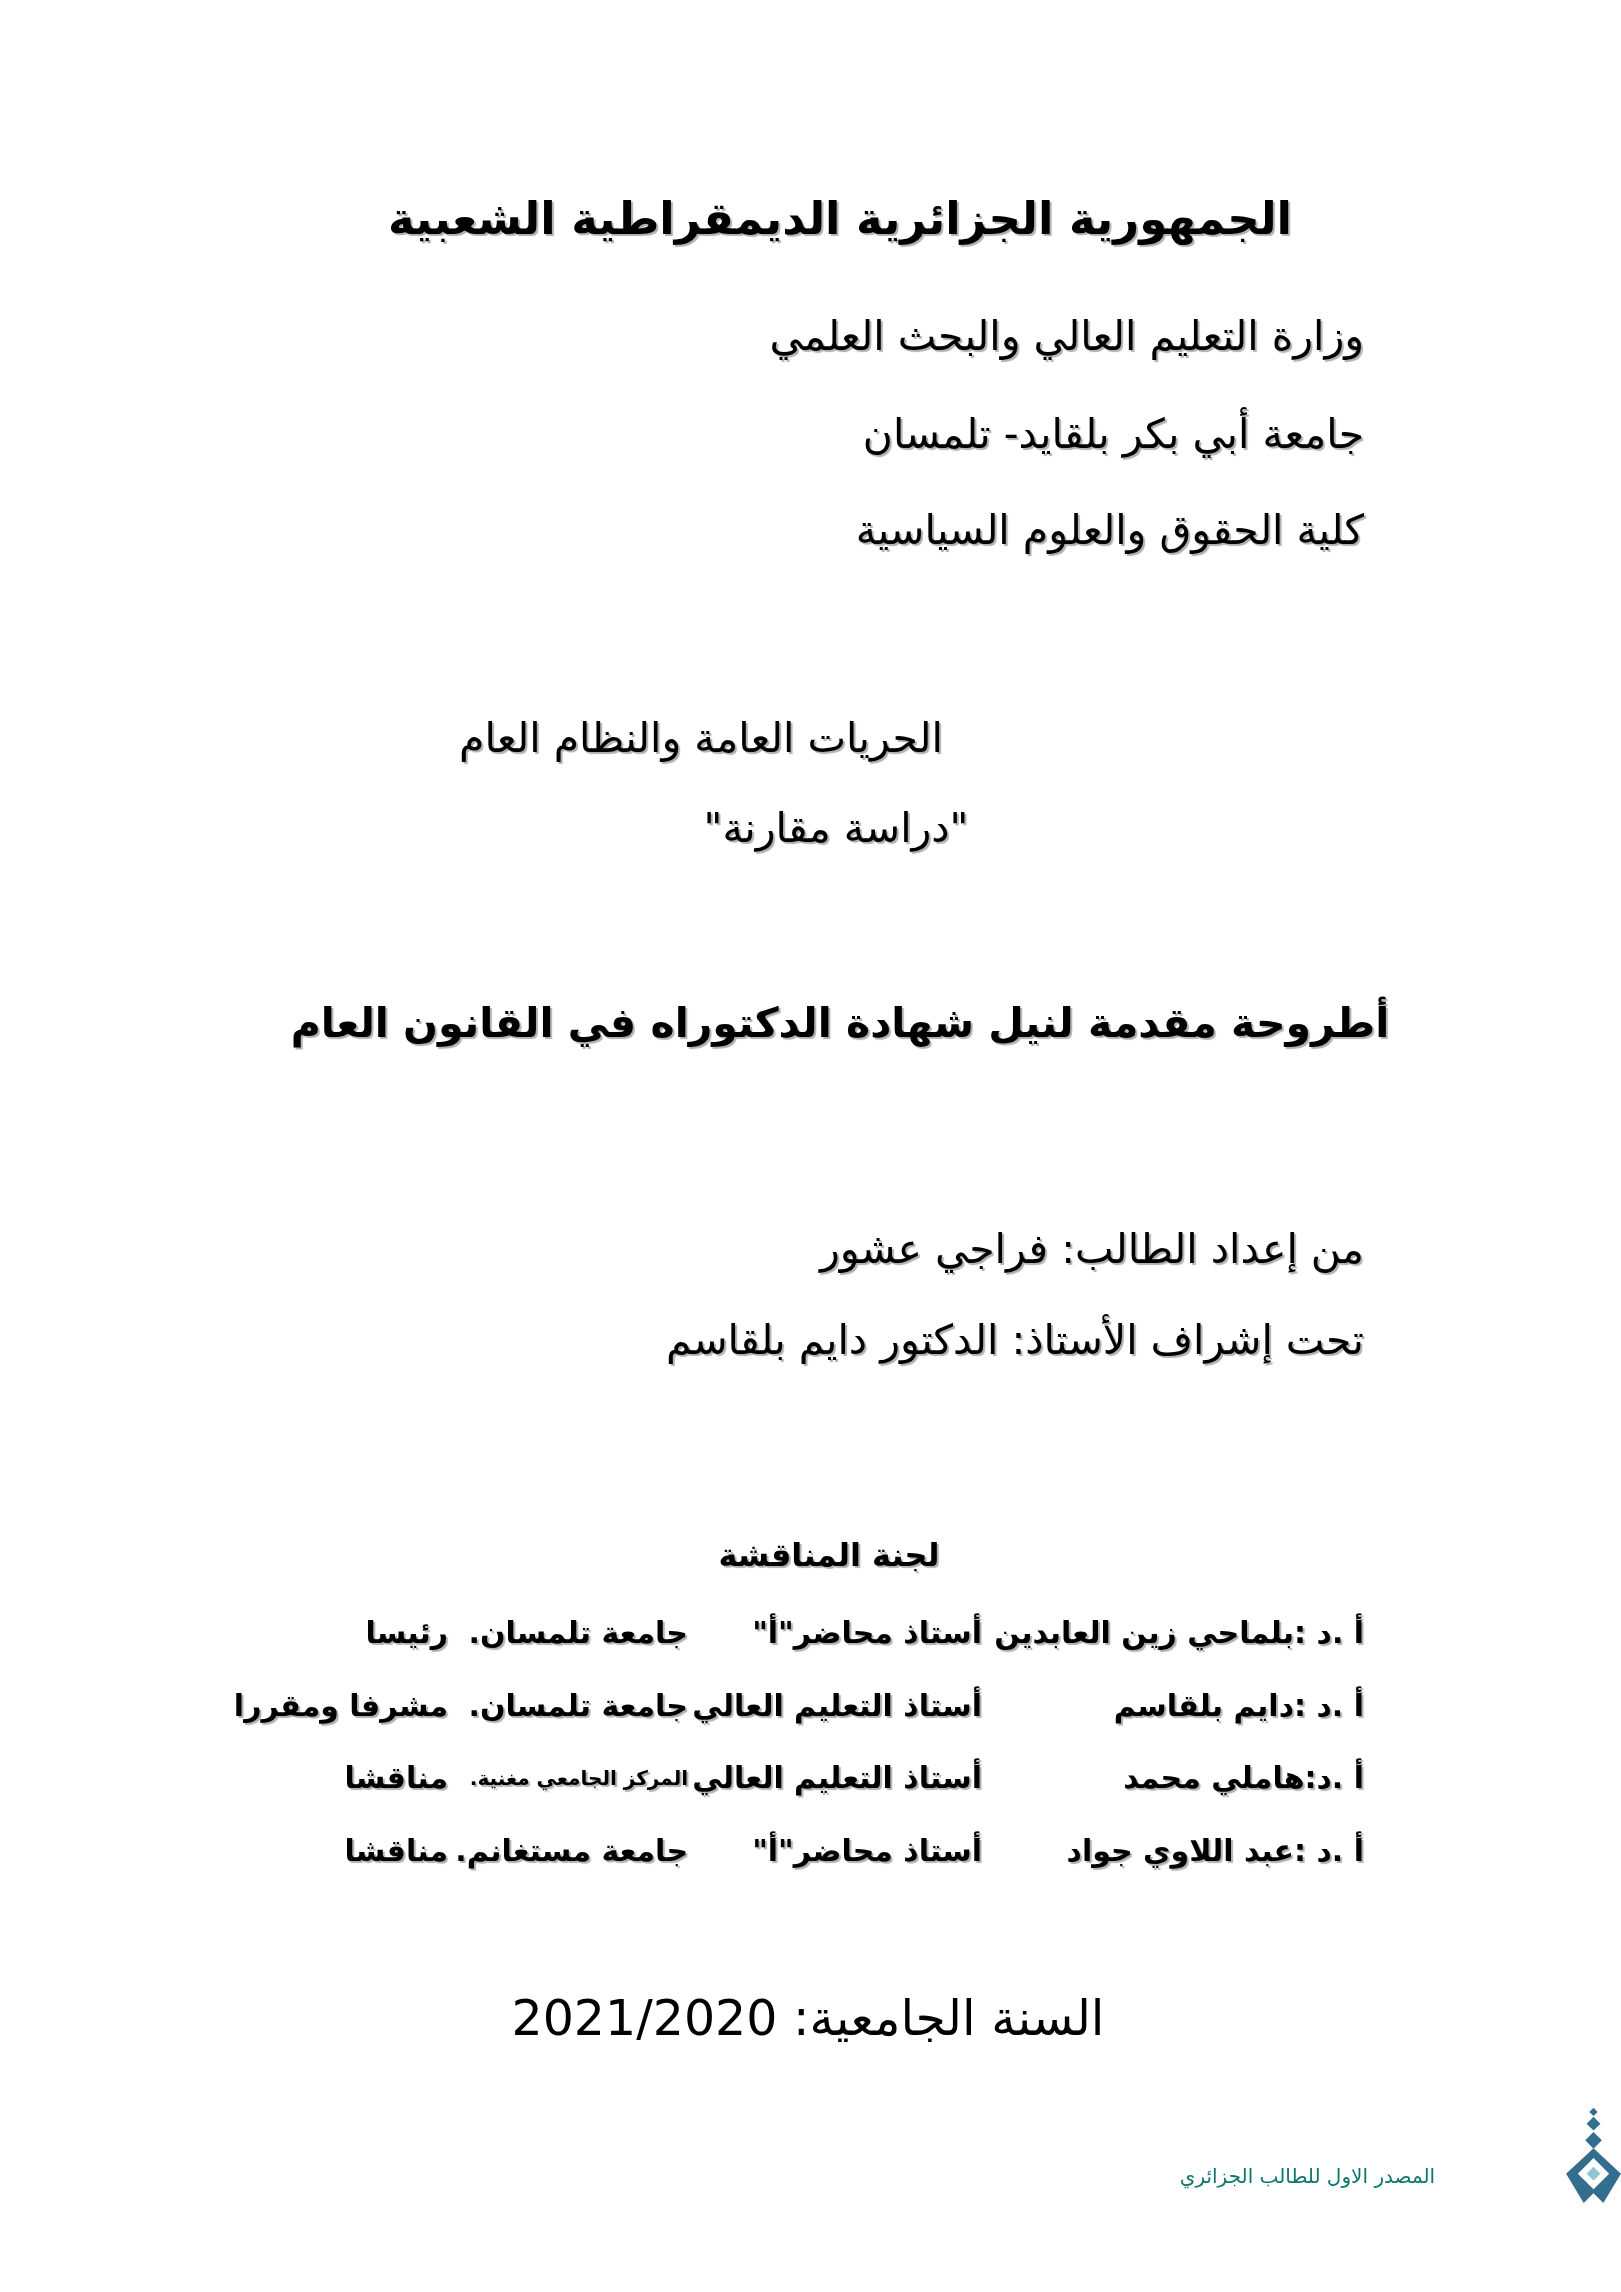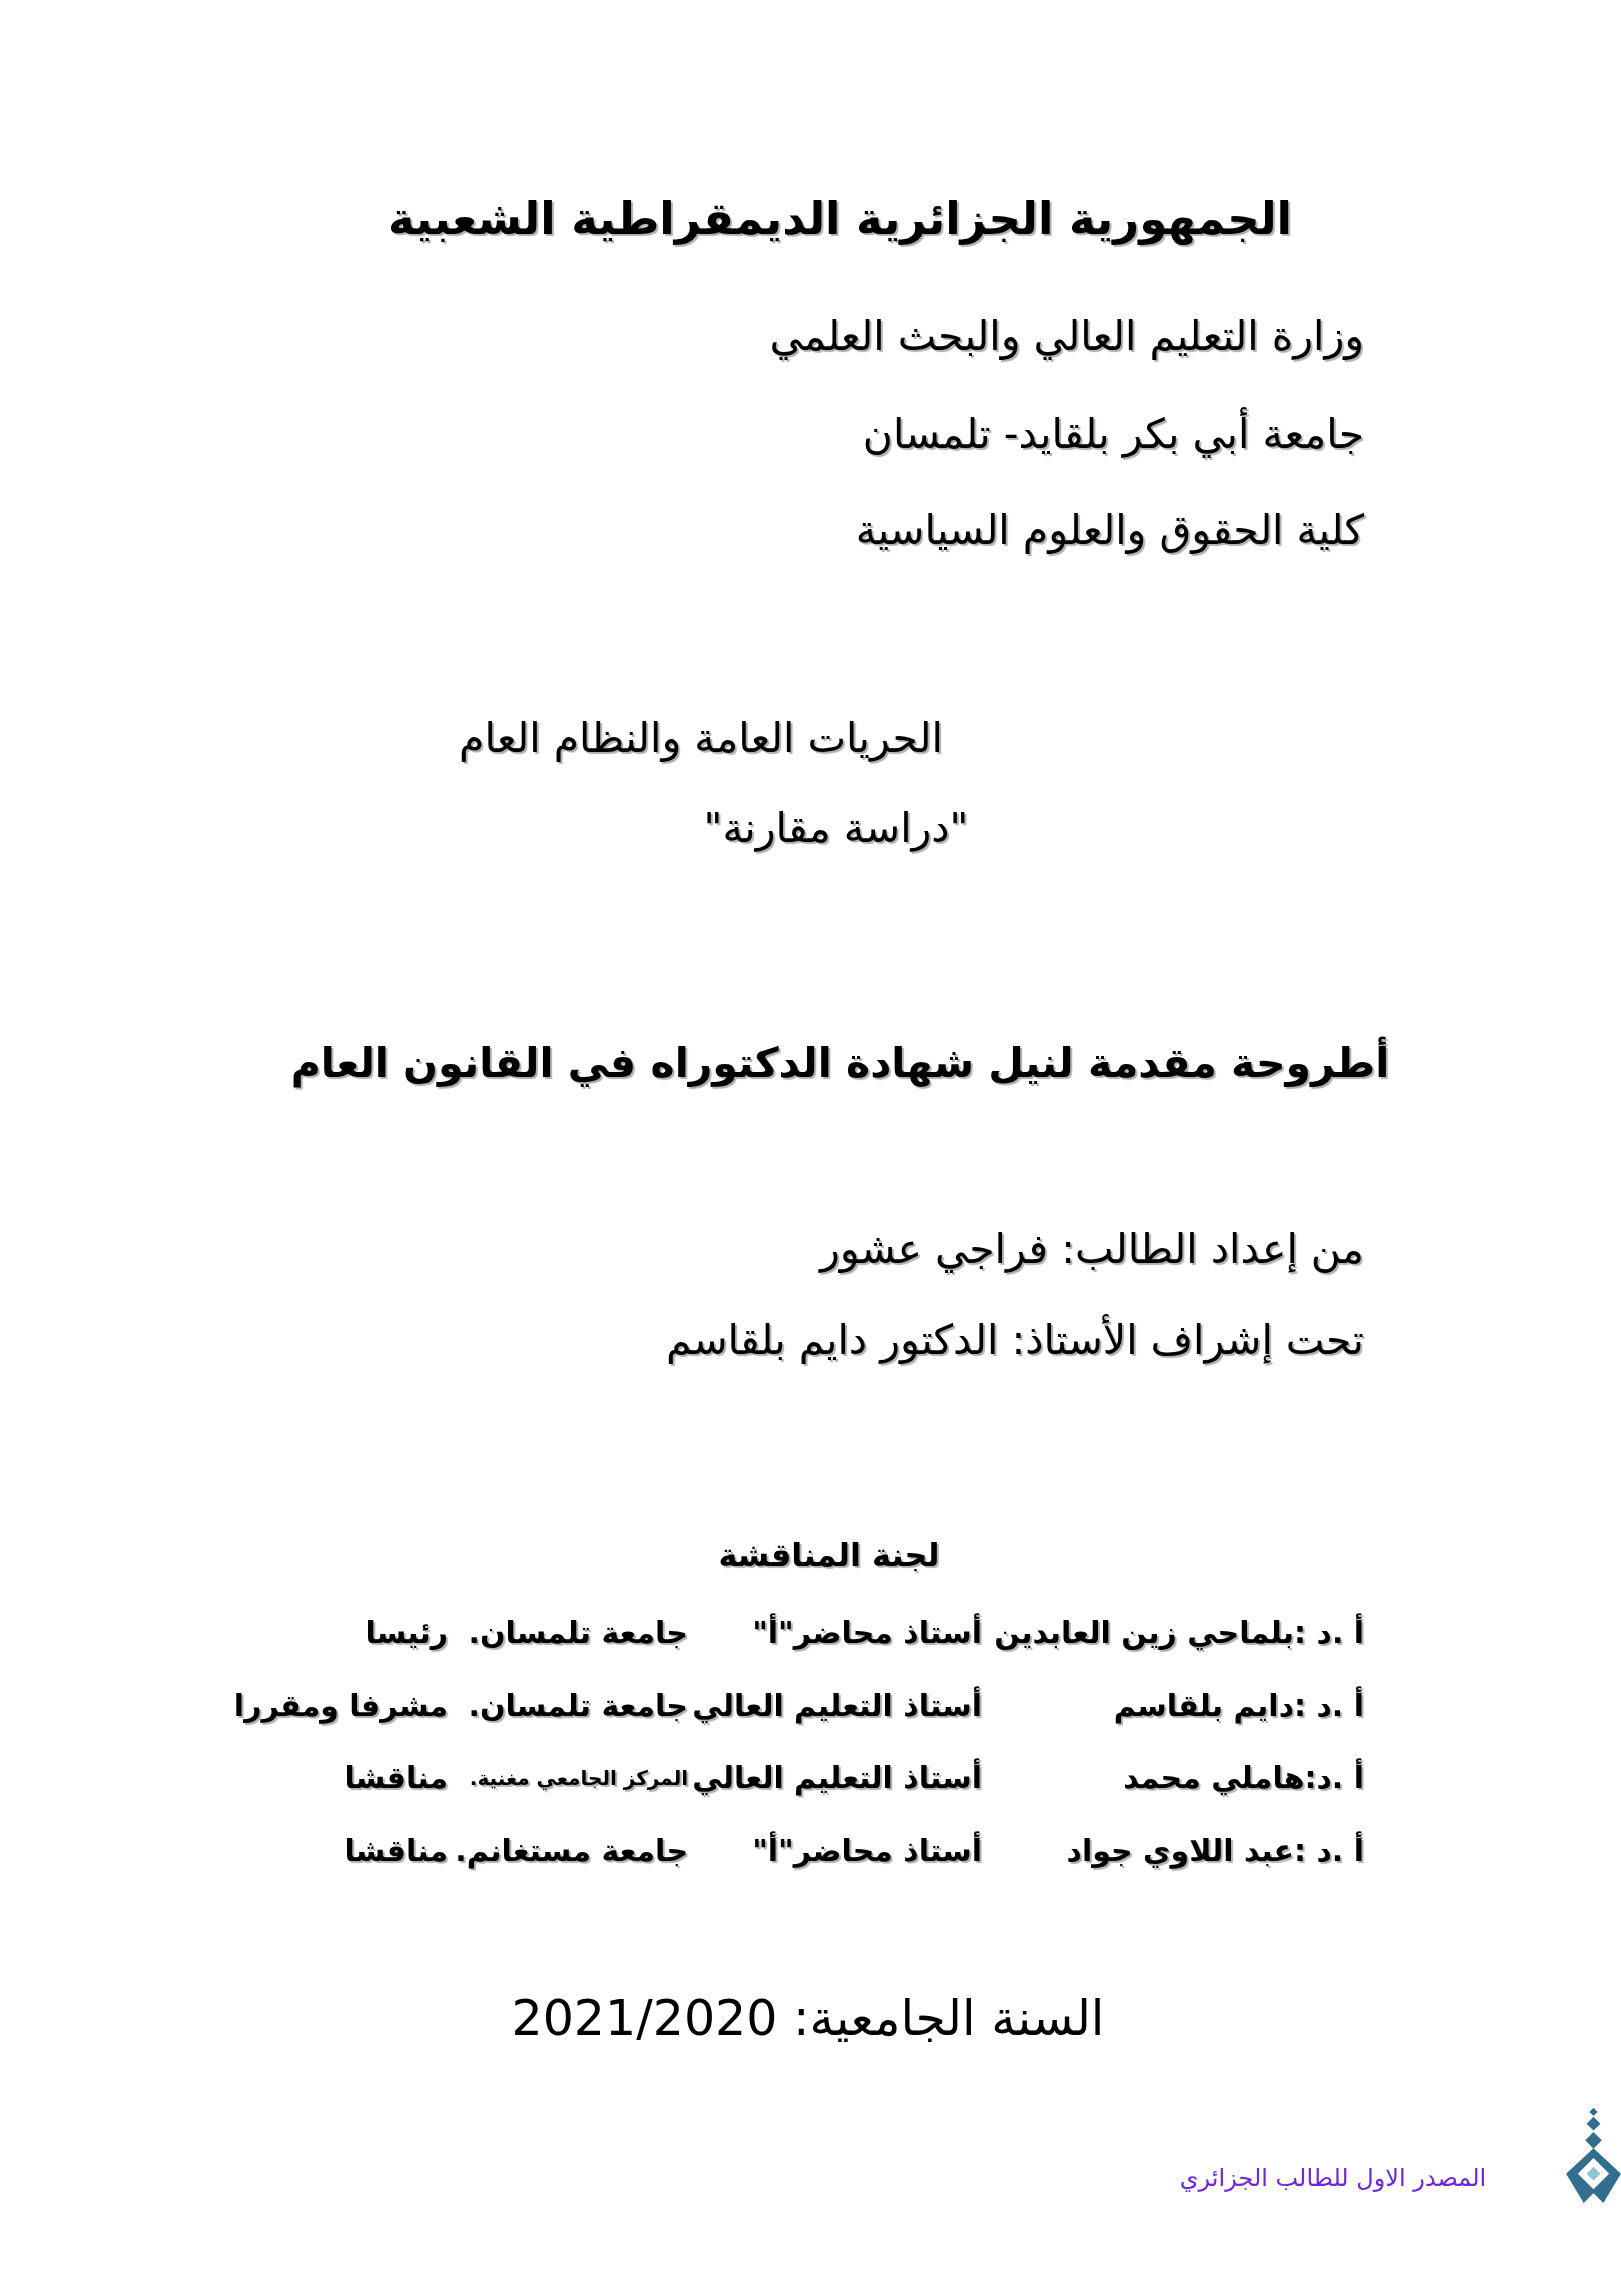--- a/index.html
+++ b/index.html
@@ -13,40 +13,40 @@
     #republic { top: 192px; left: 0; width: 1621px; text-align: center; font-size: 45px; font-weight: bold; }
     #republic span { display: inline-block; margin-left: 59px; }
     .hdr { right: 257px; font-size: 41px; }
     #ministry { top: 312px; }
     #university { top: 410px; }
     #faculty { top: 506px; }
     #title { top: 714px; left: 0; width: 1351px; text-align: center; font-size: 41px; }
     #title span { display:inline-block; margin-left: 51px; }
     #subtitle { top: 804px; left: 0; width: 1621px; text-align: center; font-size: 41px; }
     #subtitle span { display:inline-block; margin-left: 51px; }
-    #thesis { top: 1039px; left: 0; width: 1621px; text-align: center; font-size: 41px; font-weight: bold; }
+    #thesis { top: 999px; left: 0; width: 1621px; text-align: center; font-size: 41px; font-weight: bold; }
     #thesis span { display:inline-block; margin-left: 59px; }
     .auth { right: 257px; font-size: 41px; }
     #student { top: 1225px; }
     #supervisor { top: 1316px; }
     #committee-title { top: 1536px; left: 0; width: 1621px; text-align: center; font-size: 32px; font-weight: bold; }
     #committee-title span { display:inline-block; margin-left: 37px; }
     .crow { position: absolute; right: 257px; direction: rtl; height: 49px; width: 1157px; font-size: 30px; font-weight: bold; }
     .crow .c { position: absolute; top: 0; white-space: nowrap; }
     .crow .name { right: 0; }
     .crow .rank { right: 382px; }
     .crow .inst { right: 676px; }
     .crow .inst.small { font-size: 20px; top: 5.9px; }
     .crow .role { right: 916px; }
     #row1 { top: 1615px; } #row2 { top: 1688px; } #row3 { top: 1760px; } #row4 { top: 1833px; }
     #year { top: 1990px; left: 0; width: 1553px; text-align: center; font-size: 49px; }
     #year span { display:inline-block; margin-left: 63px; }
     #logo { position: absolute; left: 1172px; top: 2107px; width: 441px; height: 98px; }
     #logo .brand { position: absolute; left: 0; top: 2px; font-family: "DejaVu Sans", sans-serif; font-size: 43px; color: #5b9fae; letter-spacing: 1px; }
-    #logo .tag { position: absolute; left: 7.8px; top: 57px; font-size: 24px; color: #6d28d9; direction: rtl; white-space: nowrap; }
+    #logo .tag { position: absolute; left: 7.8px; top: 57px; font-size: 20px; color: #0f766e; direction: rtl; white-space: nowrap; }
     #logo .mark { position: absolute; left: 392px; top: 0; width: 61px; height: 98px; }
   </style>
 </head>
 <body>
 
 <div class="ln shadow" id="republic"><span>الجمهورية الجزائرية الديمقراطية الشعبية</span></div>
 <div class="ln hdr shadow" id="ministry">وزارة التعليم العالي والبحث العلمي</div>
 <div class="ln hdr shadow" id="university">جامعة أبي بكر بلقايد- تلمسان</div>
 <div class="ln hdr shadow" id="faculty">كلية الحقوق والعلوم السياسية</div>
 

